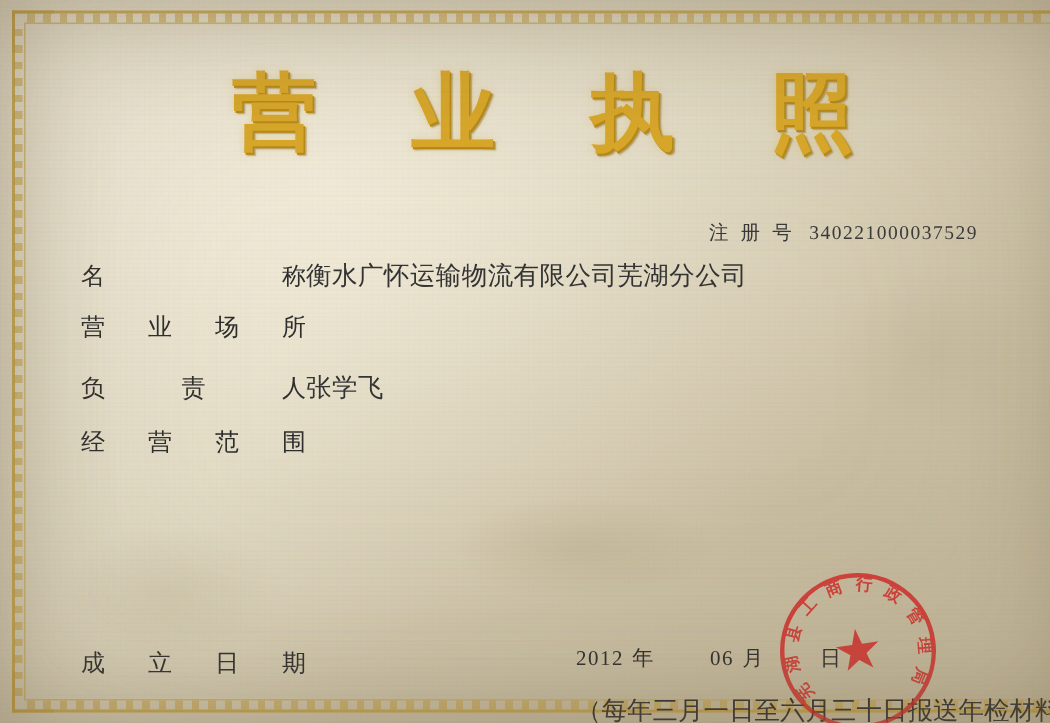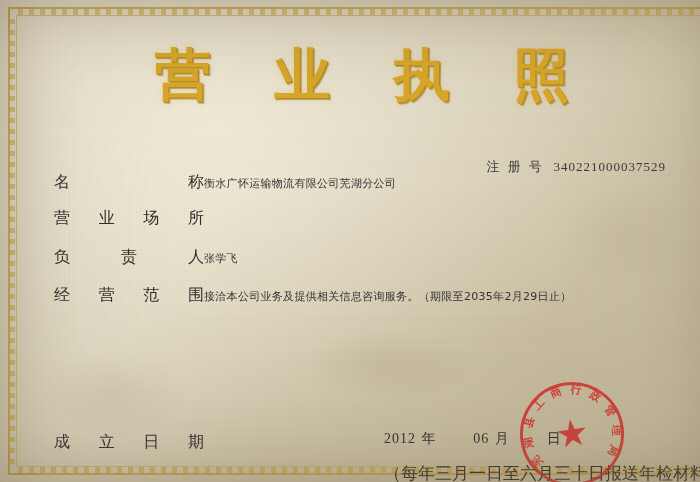--- a/index.html
+++ b/index.html
@@ -94,25 +94,24 @@
     text-shadow:
       1px 1px 0 #b98a16,
       2px 2px 1px rgba(120,88,12,0.45),
       0 0 6px rgba(220,175,60,0.35);
   }
 
   
   #reg-line {
     position: absolute;
     top: 146px;
-    right: 58px;
+    right: 72px;
     font-size: 13px;
     color: #3a3a3a;
     white-space: nowrap;
-    margin-top: 12px;
   }
   #reg-line .reg-label {
     font-family: "DejaVu Sans", "Liberation Sans", sans-serif;
     letter-spacing: 2px;
     margin-right: 6px;
   }
   #reg-line .reg-value {
     font-family: "Liberation Serif", serif;
     letter-spacing: 1px;
   }
@@ -130,21 +129,21 @@
     flex: none;
     font-family: "DejaVu Sans", "Liberation Sans", sans-serif;
     font-size: 16px;
     color: #2e2e2e;
     display: flex;
     justify-content: space-between;
   }
   .field-label span { display: inline-block; }
   .field-value {
     font-family: "DejaVu Sans", "Liberation Sans", sans-serif;
-    font-size: 11px;
+    font-size: 17px;
     color: #333;
     letter-spacing: 0.3px;
   }
   #row-name   { top: 172px; }
   #row-place  { top: 208px; }
   #row-person { top: 247px; }
   #row-scope  { top: 285px; }
 
   
   #footer-left {
@@ -291,21 +290,20 @@
     <div class="field-value">张学飞</div>
   </div>
 
   <div class="field-row" id="row-scope">
     <div class="field-label">
       <span>经</span>
       <span>营</span>
       <span>范</span>
       <span>围</span>
     </div>
-    <div class="field-value">接洽本公司业务及提供相关信息咨询服务。（期限至2035年2月29日止）</div>
   </div>
 
   <div id="footer-left">
     <div class="field-label">
       <span>成</span>
       <span>立</span>
       <span>日</span>
       <span>期</span>
     </div>
   </div>

